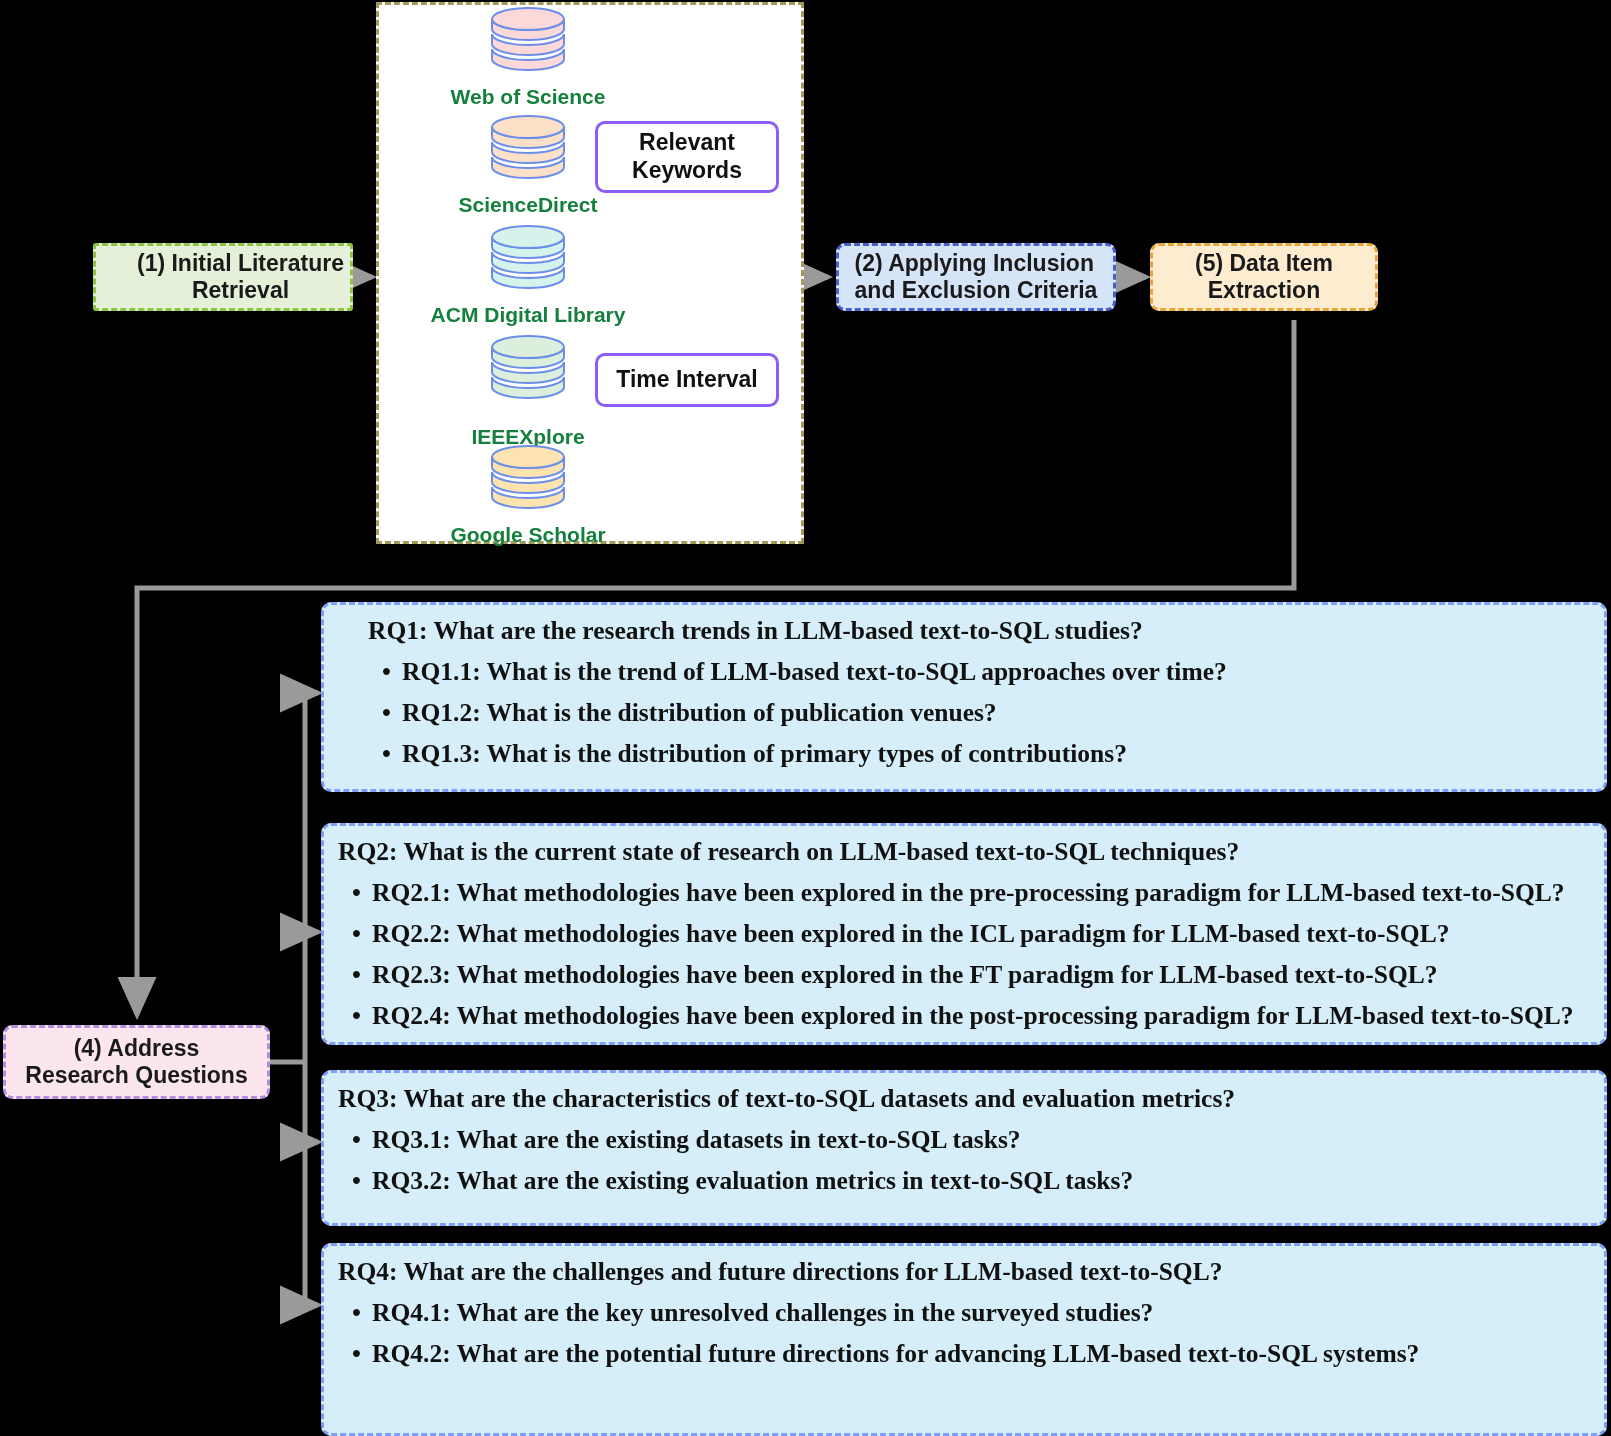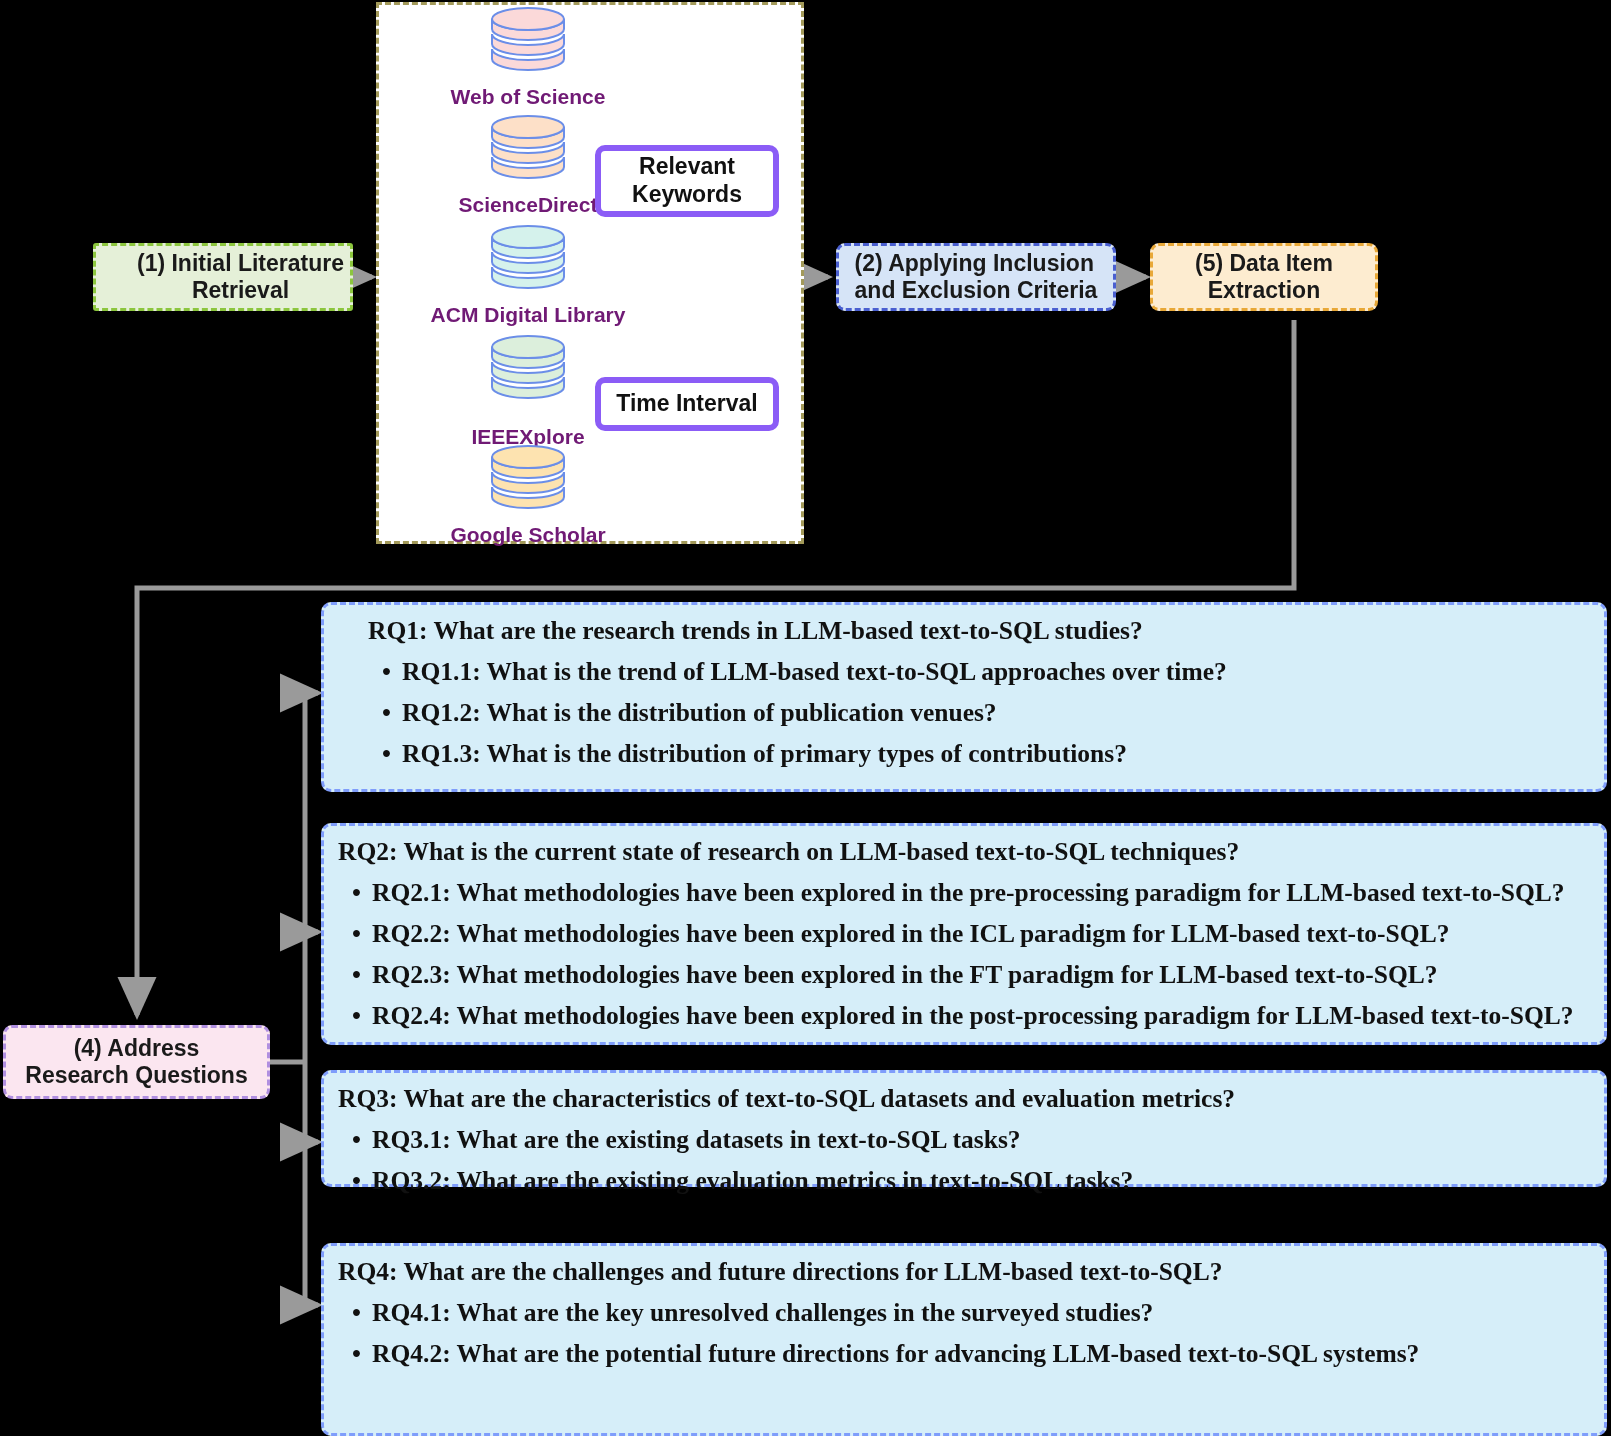--- a/index.html
+++ b/index.html
@@ -15,27 +15,27 @@
   .step-green{background:#e5f0d8;border:3px dashed #8cc63e;border-radius:3px;font-size:23px;padding-left:35px;}
   .step-blue{background:#d6e4f7;border:3px dashed #4a5fd0;border-radius:9px;font-size:23px;}
   .step-orange{background:#fdecd0;border:3px dashed #e8a838;border-radius:9px;font-size:23px;}
   .step-pink{background:#fbe6f0;border:3px dashed #b08fe0;border-radius:9px;font-size:23px;}
 
   
   #sources{position:absolute;left:376px;top:2px;width:428px;height:542px;
            background:#fff;border:3px dashed #a39a5a;box-sizing:border-box;}
   .src{position:absolute;}
   .src .lbl{position:absolute;left:50%;transform:translateX(-50%);white-space:nowrap;
-            font-size:21px;font-weight:bold;color:#701a75;font-family:"Liberation Sans",sans-serif;}
+            font-size:21px;font-weight:bold;color:#15803d;font-family:"Liberation Sans",sans-serif;}
   .cyl{position:absolute;width:78px;height:70px;}
 
-  .kwbox{position:absolute;background:#fff;border:6px solid #8b5cf6;border-radius:10px;
+  .kwbox{position:absolute;background:#fff;border:3px solid #8b5cf6;border-radius:10px;
          display:flex;align-items:center;justify-content:center;text-align:center;
          font-weight:bold;font-size:23px;color:#111;line-height:1.2;
-         font-family:"Liberation Sans",sans-serif;box-sizing:border-box;margin-top:24px;}
+         font-family:"Liberation Sans",sans-serif;box-sizing:border-box;}
 
   
   .rq{position:absolute;box-sizing:border-box;background:#d6eef9;
       border:3px dashed #7f9dfb;border-radius:10px;
       font-family:"Liberation Serif",serif;color:#111;
       padding:8px 14px 8px 12px;}
   .rq .head{font-weight:bold;font-size:25.5px;line-height:1.25;margin:2px 0 2px 2px;white-space:nowrap;}
   .rq .sub{font-weight:bold;font-size:25.5px;line-height:1.25;margin:9px 0 9px 16px;
            white-space:nowrap;display:flex;align-items:baseline;}
   .rq .sub .bul{display:inline-block;width:20px;flex:0 0 20px;}
@@ -204,21 +204,21 @@
     <div class="sub">
       <span class="bul">•</span>
       <span>RQ2.3: What methodologies have been explored in the FT paradigm for LLM-based text-to-SQL?</span>
     </div>
     <div class="sub">
       <span class="bul">•</span>
       <span>RQ2.4: What methodologies have been explored in the post-processing paradigm for LLM-based text-to-SQL?</span>
     </div>
   </div>
 
-  <div class="rq" style="left:321px;top:1070px;width:1286px;height:117px;">
+  <div class="rq" style="left:321px;top:1070px;width:1286px;height:156px;">
     <div class="head">RQ3: What are the characteristics of text-to-SQL datasets and evaluation metrics?</div>
     <div class="sub">
       <span class="bul">•</span>
       <span>RQ3.1: What are the existing datasets in text-to-SQL tasks?</span>
     </div>
     <div class="sub">
       <span class="bul">•</span>
       <span>RQ3.2: What are the existing evaluation metrics in text-to-SQL tasks?</span>
     </div>
   </div>

